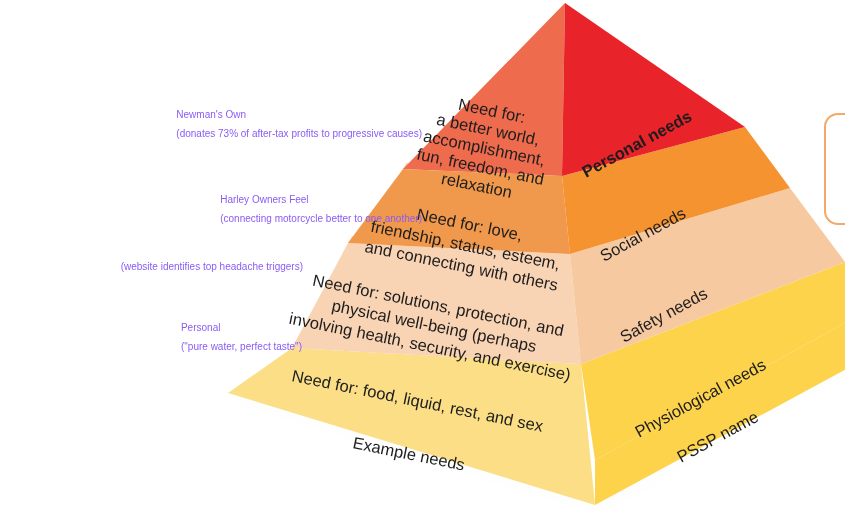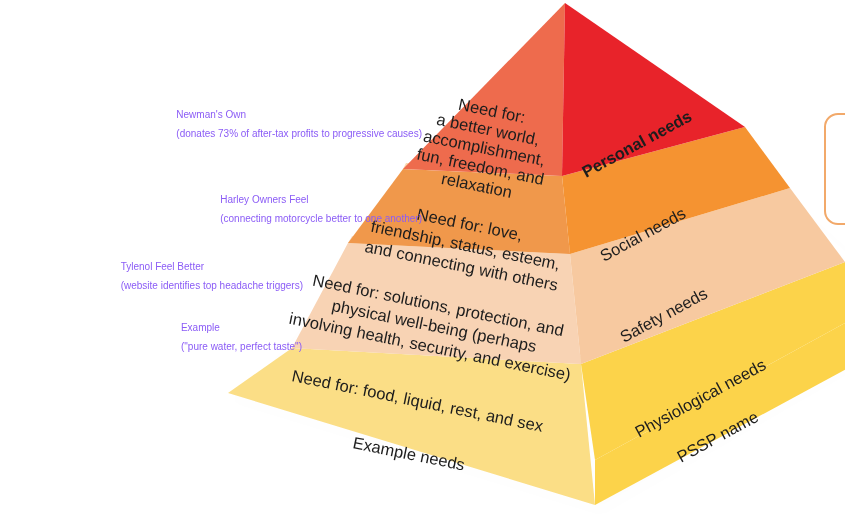--- a/index.html
+++ b/index.html
@@ -165,22 +165,21 @@
     <span class="brand">Newman's Own</span>
     <span class="desc">(donates 73% of after-tax profits to progressive causes)</span>
   </div>
 
   <div class="ext-label" id="lbl-harley">
     <span class="brand">Harley Owners Feel</span>
     <span class="desc">(connecting motorcycle better to one another)</span>
   </div>
 
   <div class="ext-label" id="lbl-tylenol">
-    <span class="brand">Tylenol Feel Better</span>
     <span class="desc">(website identifies top headache triggers)</span>
   </div>
 
   <div class="ext-label" id="lbl-aquafina">
-    <span class="brand">Example</span>
+    <span class="brand">Personal</span>
     <span class="desc">("pure water, perfect taste")</span>
   </div>
 
 </div>
 
 </body></html>

